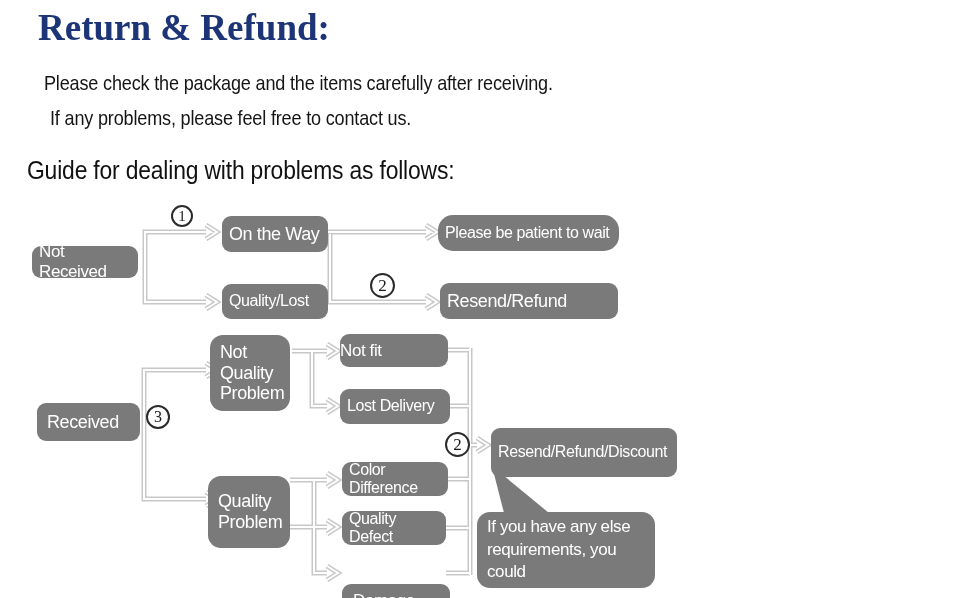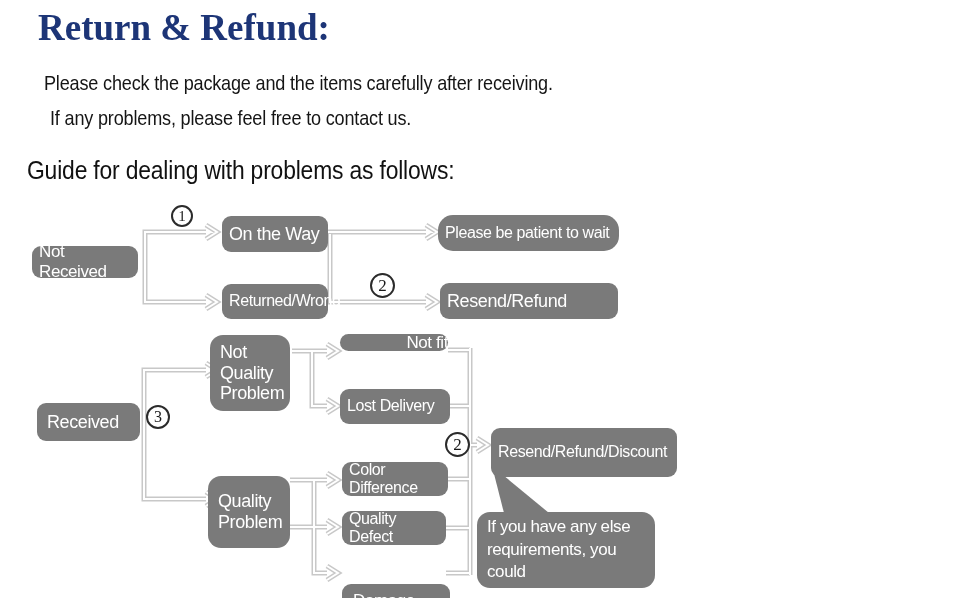--- a/index.html
+++ b/index.html
@@ -38,21 +38,21 @@
     font-size:17px; letter-spacing:-0.4px; line-height:1.15;
   }
   .fs16 { font-size:16px; }
   #n-not-received   { left:32px;  top:246px; width:106px; height:32px; }
   #n-on-the-way     { left:222px; top:216px; width:106px; height:36px; font-size:18px; }
   #n-returned-lost  { left:222px; top:284px; width:106px; height:35px; }
   #n-please-wait    { left:438px; top:215px; width:181px; height:36px;border-radius:15px; }
   #n-resend-refund  { left:440px; top:283px; width:178px; height:36px; font-size:18px; }
   #n-received       { left:37px;  top:403px; width:103px; height:38px; font-size:18px; padding-left:10px; }
   #n-not-quality    { left:210px; top:335px; width:80px;  height:76px; border-radius:13px; font-size:18px; padding-left:10px; }
-  #n-not-fit        { left:340px; top:334px; width:108px; height:17px; justify-content:flex-end; padding:0; }
+  #n-not-fit        { left:340px; top:334px; width:108px; height:33px; justify-content:flex-start; padding:0; }
   #n-wrong-delivery { left:340px; top:389px; width:110px; height:35px; }
   #n-quality-problem{ left:208px; top:476px; width:82px;  height:72px; border-radius:13px; font-size:18px; padding-left:10px; }
   #n-color-difference { left:342px; top:462px; width:106px; height:34px; }
   #n-quality-defect { left:342px; top:511px; width:104px; height:34px; }
   #n-damage         { left:342px; top:584px; width:108px; height:34px; padding-left:11px; }
   #n-resend-discount{ left:491px; top:428px; width:186px; height:49px; }
   #n-bubble {
     left:477px; top:512px; width:178px; height:76px; border-radius:13px;
     align-items:flex-start; padding:4px 10px; white-space:pre-line; line-height:1.33;
     letter-spacing:-0.4px; font-size:17px;
@@ -89,21 +89,21 @@
     <polygon points="492,466 549,513 504,513" fill="#7a7a7a"></polygon>
   </svg>
 
   <div class="node" id="n-not-received">
     <span>Not Received</span>
   </div>
   <div class="node" id="n-on-the-way">
     <span>On the Way</span>
   </div>
   <div class="node fs16" id="n-returned-lost">
-    <span>Returned/Wrong</span>
+    <span>Quality/Lost</span>
   </div>
   <div class="node fs16" id="n-please-wait">
     <span>Please be patient to wait</span>
   </div>
   <div class="node" id="n-resend-refund">
     <span>Resend/Refund</span>
   </div>
   <div class="node" id="n-received">
     <span>Received</span>
   </div>

